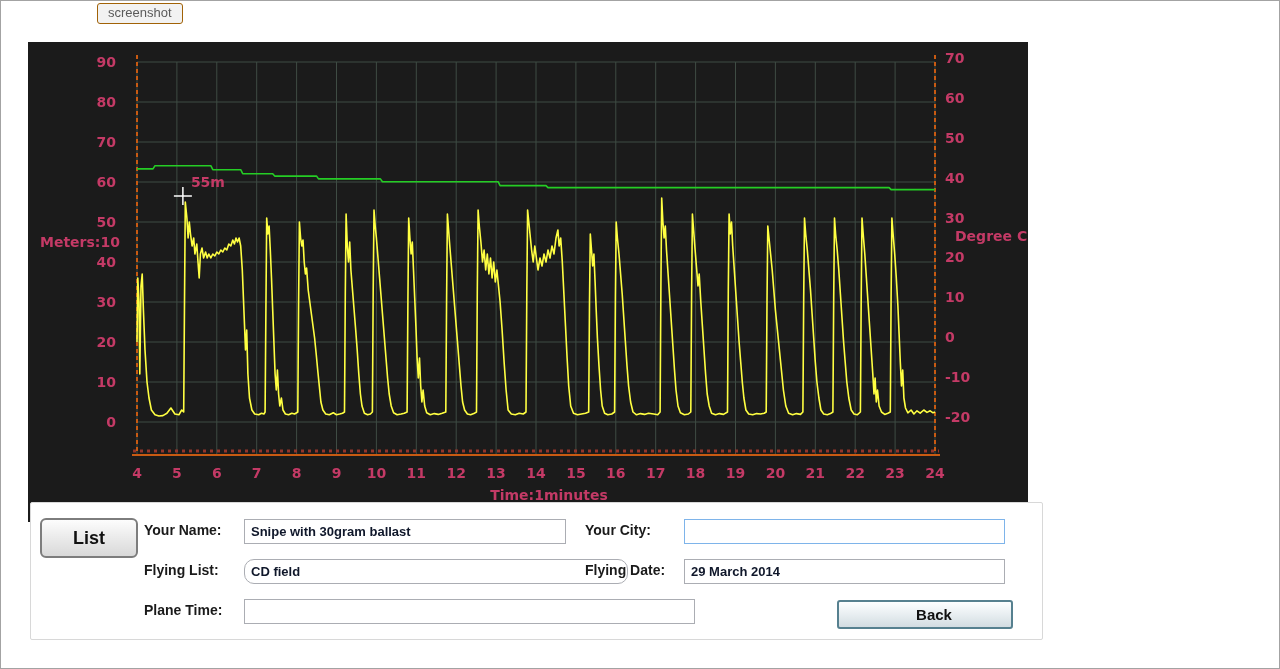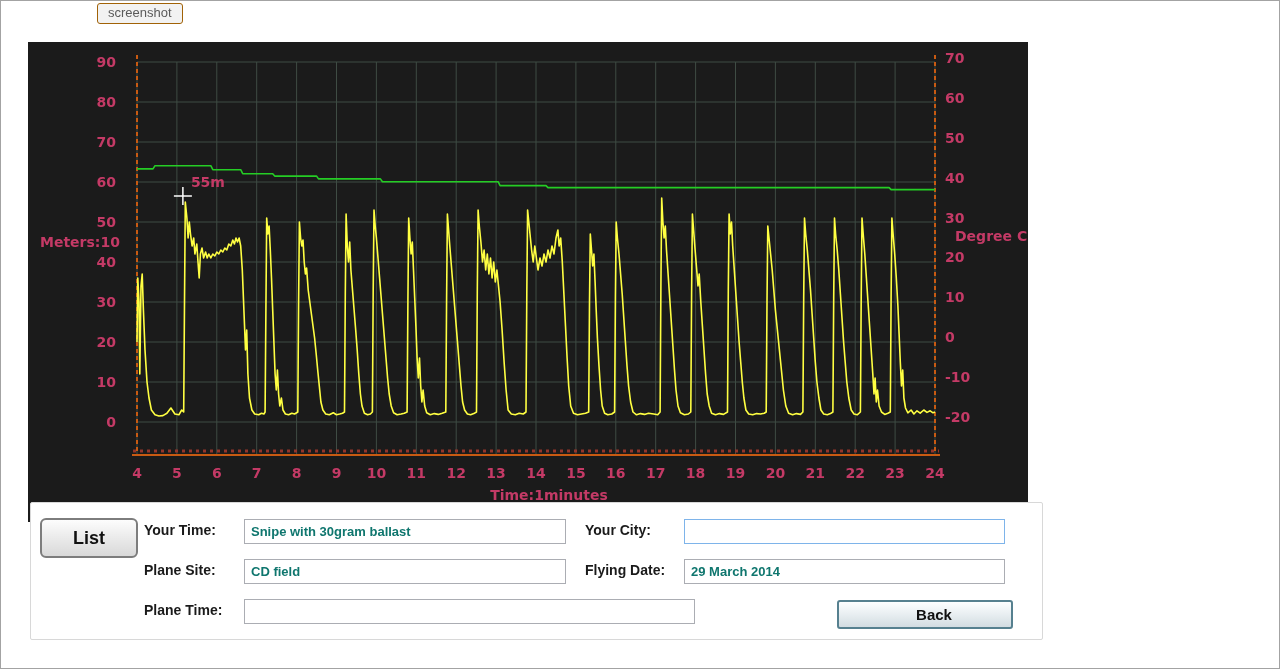--- a/index.html
+++ b/index.html
@@ -8,21 +8,21 @@
   .tooltip{position:absolute;left:96px;top:2px;z-index:5;background:#f2f2f2;border:1px solid #a16207;border-radius:3px;padding:1px 10px 3px 10px;font-size:13px;color:#5a5a5a;}
   .chart-panel{position:absolute;left:27px;top:16px;width:1000px;height:480px;background:#1b1b1b;margin-top:25px;}
   .chart-panel svg{position:absolute;left:0;top:0;}
   .form-panel{position:absolute;left:29px;top:501px;width:1011px;height:136px;background:#ffffff;border:1px solid #d8d8d8;border-radius:2px;}
   .btn-list{position:absolute;left:9px;top:15px;width:98px;height:40px;border:2px solid #7d7d7d;border-radius:6px;
     background:linear-gradient(#fdfdfd,#ececec 45%,#d9d9d9);font-family:"Liberation Sans",sans-serif;font-weight:bold;font-size:18px;color:#111;cursor:pointer;}
   .btn-back{position:absolute;left:806px;top:97px;width:176px;height:29px;border:2px solid #56808f;border-radius:3px;
     background:linear-gradient(#fcfeff,#e8eef1 50%,#d2dce1);font-family:"Liberation Sans",sans-serif;font-weight:bold;font-size:15px;color:#111;cursor:pointer;padding-left:24px;}
   .flabel{position:absolute;font-size:14px;font-weight:bold;color:#1a1a1a;white-space:nowrap;}
   .finput{position:absolute;height:25px;border:1px solid #abadb3;background:#fff;font-family:"Liberation Sans",sans-serif;
-    font-weight:bold;font-size:13px;color:#0f766e;padding:0 6px;box-sizing:border-box;}
+    font-weight:bold;font-size:13px;color:#0f172a;padding:0 6px;box-sizing:border-box;}
   .finput.focus{border:1px solid #7eb4ea;}
 </style>
 </head>
 <body>
 
 <div class="page">
 
   <div class="tooltip">screenshot</div>
 
   <div class="chart-panel">
@@ -110,25 +110,25 @@
         <polyline points="109.0,126.9 125.0,126.9 127.0,123.7 182.8,123.7 184.8,127.7 212.7,127.7 214.7,131.7 244.7,131.7 246.7,134.1 288.6,134.1 290.5,136.9 352.4,136.9 354.4,139.7 470.1,139.7 472.1,143.6 518.0,143.6 520.0,145.6 861.1,145.6 863.1,147.6 907.0,147.6" fill="none" stroke="#25cd25" stroke-width="1.6" stroke-linejoin="round"></polyline>
         <line x1="145.88500000000002" y1="154" x2="163.88500000000002" y2="154" stroke="#ffffff" stroke-width="1.5"></line>
         <line x1="154.88500000000002" y1="145" x2="154.88500000000002" y2="163" stroke="#ffffff" stroke-width="1.5"></line>
         <text font-family="&quot;DejaVu Sans&quot;, sans-serif" font-weight="bold" font-size="14px" fill="#c43a66" x="162.88500000000002" y="145" text-anchor="start">55m</text>
       </svg>
   </div>
 
   <div class="form-panel">
     <button class="btn-list">List</button>
 
-    <div class="flabel" style="left:113px;top:19px;">Your Time:</div>
+    <div class="flabel" style="left:113px;top:19px;">Your Name:</div>
     <input class="finput" style="left: 213px; top: 16px; width: 322px;" value="Snipe with 30gram ballast">
 
-    <div class="flabel" style="left:113px;top:59px;">Plane Site:</div>
-    <input class="finput" style="left: 213px; top: 56px; width: 322px;" value="CD field">
+    <div class="flabel" style="left:113px;top:59px;">Flying List:</div>
+    <input class="finput" style="left: 213px; top: 56px; width: 384px; border-radius: 10px;" value="CD field">
 
     <div class="flabel" style="left:113px;top:99px;">Plane Time:</div>
     <input class="finput" style="left: 213px; top: 96px; width: 451px;" value="">
 
     <div class="flabel" style="left:554px;top:19px;">Your City:</div>
     <input class="finput focus" style="left: 653px; top: 16px; width: 321px;" value="">
 
     <div class="flabel" style="left:554px;top:59px;">Flying Date:</div>
     <input class="finput" style="left: 653px; top: 56px; width: 321px;" value="29 March 2014">
 

